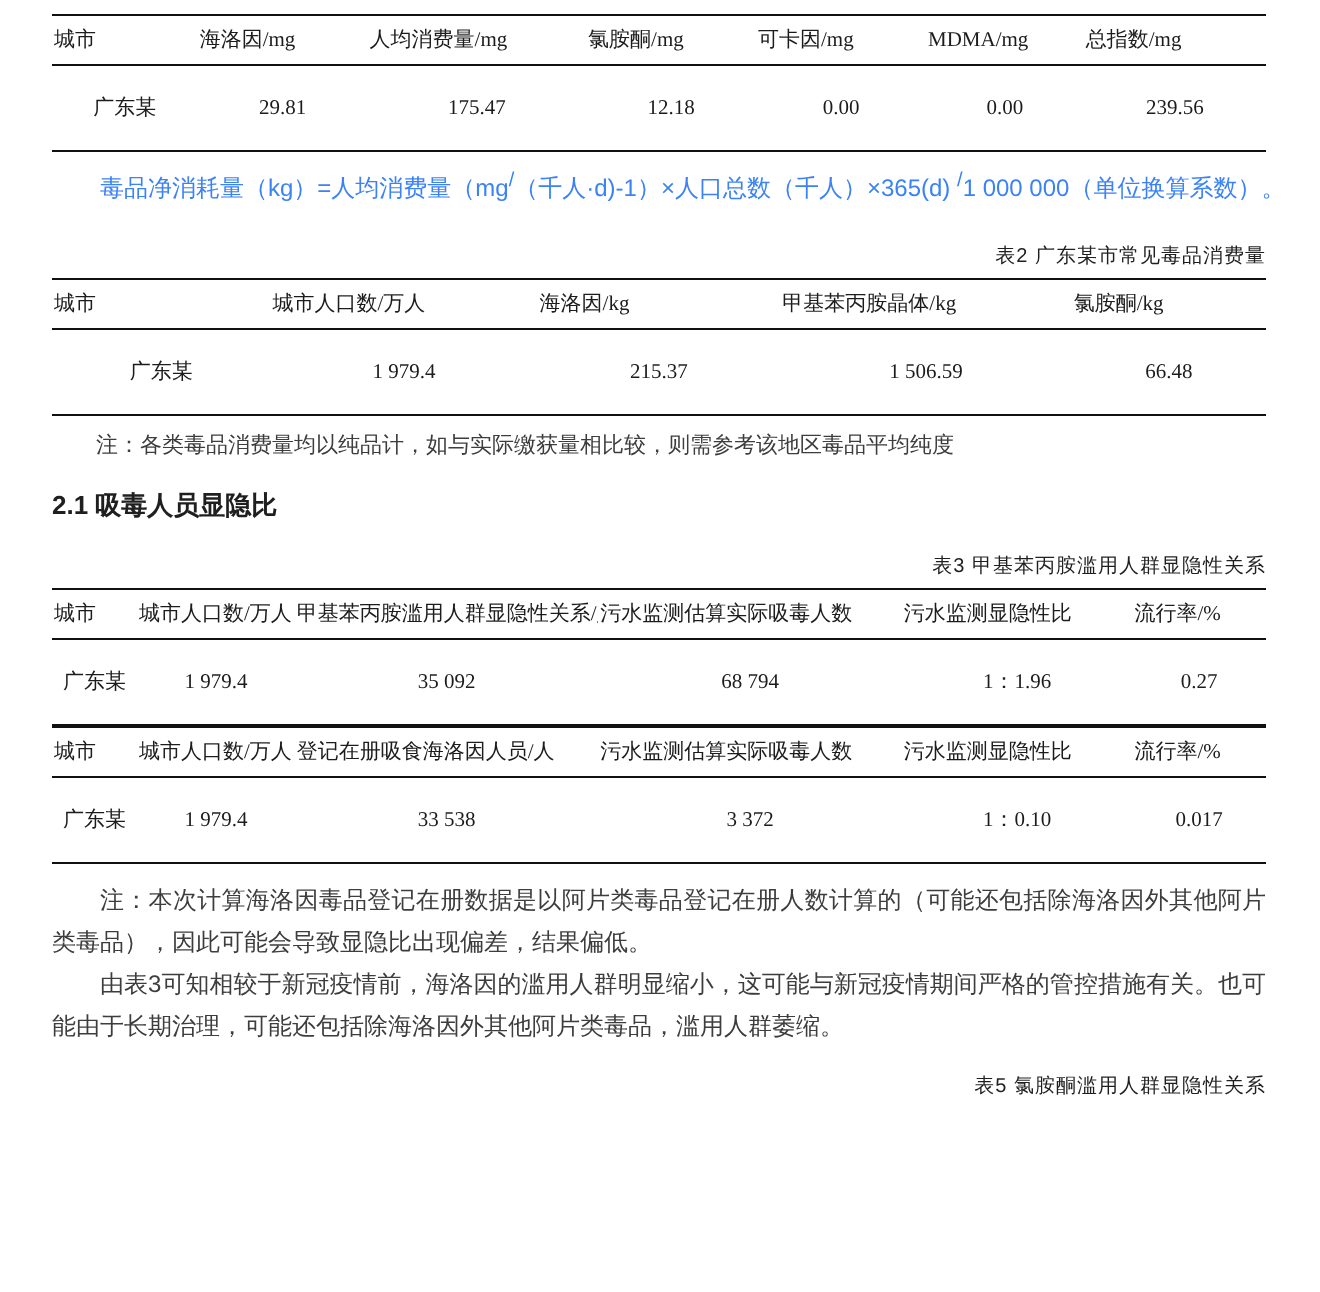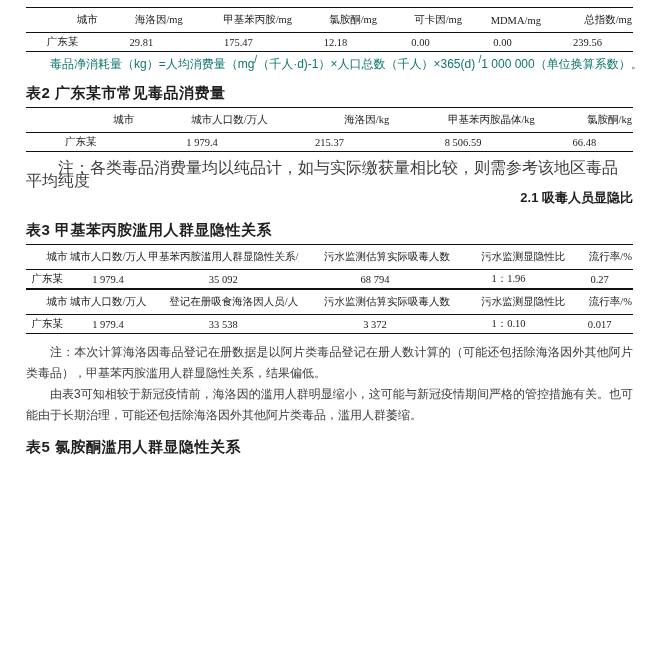--- a/index.html
+++ b/index.html
@@ -12,46 +12,45 @@
 
   
   table.btable{
     width:100%;border-collapse:collapse;table-layout:fixed;
     border-top:1.6px solid #111;border-bottom:1.6px solid #111;
     font-family:"Liberation Serif","DejaVu Serif",serif;
     font-size:10.5px;color:#1c1c1c;
   }
   table.btable th{
     border-bottom:1px solid #111;font-weight:normal;
-    padding:5px 1px;text-align:right;white-space:nowrap;overflow:hidden;
+    padding:5px 1px;text-align:left;white-space:nowrap;overflow:hidden;
   }
-  table.btable td{padding:2px 1px;text-align:center;white-space:nowrap;}
+  table.btable td{padding:14px 1px;text-align:center;white-space:nowrap;}
 
   .caption{
-    text-align:left;font-weight:bold;font-size:15px;color:#1f1f1f;
+    text-align:right;font-weight:normal;font-size:10px;color:#1f1f1f;
     margin:12px 0 4px 0;letter-spacing:0.5px;
   }
   .para{
     font-size:12px;line-height:21px;text-align:justify;
     text-indent:2em;margin:0;color:#3d3d3d;
   }
   .para.first{margin-top:11px;}
   .formula{
-    font-size:12px;line-height:16px;text-indent:2em;margin:0;color:#0f766e;
+    font-size:12px;line-height:30px;text-indent:2em;margin:0;color:#3b82f6;
     white-space:nowrap;
   }
   .formula sup{font-size:10px;}
   .table-note{
-    font-size:16px;line-height:13px;margin:9px 0 0 0;
+    font-size:11px;line-height:13px;margin:9px 0 0 0;
     text-indent:2em;color:#3d3d3d;
   }
   .section-heading{
     font-size:13px;font-weight:bold;color:#1f1f1f;
-    margin:2px 0 8px 0;
-    text-align:right;
+    margin:14px 0 8px 0;
   }
   .note-block{margin-top:8px;}
   .caption.t3{margin-top:14px;}
   .caption.t5{margin-top:12px;}
 </style>
 </head>
 <body>
 
 <div class="page">
 
@@ -62,21 +61,21 @@
         <col style="width:18%">
       <col style="width:14%">
         <col style="width:14%">
         <col style="width:13%">
         <col style="width:15%">
     </colgroup>
     <thead>
       <tr>
         <th>城市</th>
         <th>海洛因/mg</th>
-        <th>甲基苯丙胺/mg</th>
+        <th>人均消费量/mg</th>
         <th>氯胺酮/mg</th>
         <th>可卡因/mg</th>
         <th>MDMA/mg</th>
         <th>总指数/mg</th>
       </tr>
     </thead>
     <tbody>
       <tr>
         <td>广东某</td>
         <td>29.81</td>
@@ -108,21 +107,21 @@
         <th>海洛因/kg</th>
         <th>甲基苯丙胺晶体/kg</th>
         <th>氯胺酮/kg</th>
       </tr>
     </thead>
     <tbody>
       <tr>
         <td>广东某</td>
         <td>1 979.4</td>
         <td>215.37</td>
-        <td>8 506.59</td>
+        <td>1 506.59</td>
         <td>66.48</td>
       </tr>
     </tbody>
   </table>
   <p class="table-note">注：各类毒品消费量均以纯品计，如与实际缴获量相比较，则需参考该地区毒品平均纯度</p>
 
   <h2 class="section-heading">2.1 吸毒人员显隐比</h2>
 
 
   <div class="caption t3">表3 甲基苯丙胺滥用人群显隐性关系</div>
@@ -182,19 +181,19 @@
         <td>1 979.4</td>
         <td>33 538</td>
         <td>3 372</td>
         <td>1：0.10</td>
         <td>0.017</td>
       </tr>
     </tbody>
   </table>
 
   <div class="note-block">
-    <p class="para">注：本次计算海洛因毒品登记在册数据是以阿片类毒品登记在册人数计算的（可能还包括除海洛因外其他阿片类毒品），甲基苯丙胺滥用人群显隐性关系，结果偏低。</p>
+    <p class="para">注：本次计算海洛因毒品登记在册数据是以阿片类毒品登记在册人数计算的（可能还包括除海洛因外其他阿片类毒品），因此可能会导致显隐比出现偏差，结果偏低。</p>
     <p class="para">由表3可知相较于新冠疫情前，海洛因的滥用人群明显缩小，这可能与新冠疫情期间严格的管控措施有关。也可能由于长期治理，可能还包括除海洛因外其他阿片类毒品，滥用人群萎缩。</p>
   </div>
 
   <div class="caption t5">表5 氯胺酮滥用人群显隐性关系</div>
 
 </div>
 
 </body></html>

